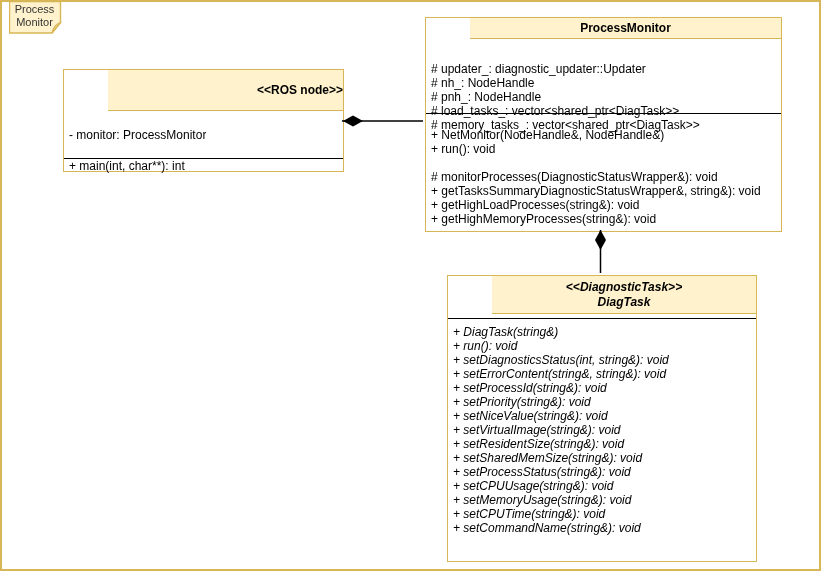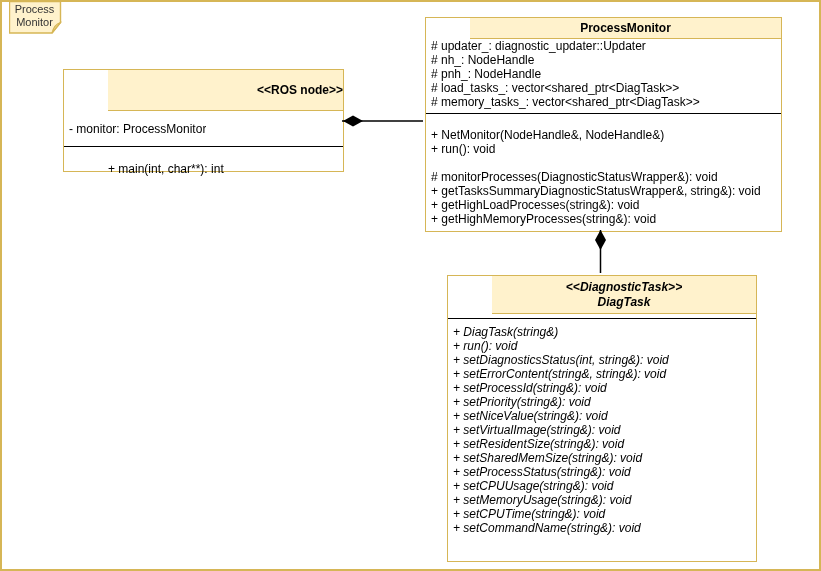--- a/index.html
+++ b/index.html
@@ -50,26 +50,26 @@
   }
   .uml-line {
     height: 14px; line-height: 14px;
     padding-left: 5px;
     white-space: nowrap;
     overflow: hidden;
   }
 
   #box-node  { left: 61px;  top: 67px;  width: 281px; height: 103px; }
   #box-node .uml-header { height: 41px; align-items: flex-end; }
-  #box-node .uml-attrs  { height: 36px; display: flex; align-items: center; }
-  #box-node .uml-methods{ height: 29px; display: flex; align-items: flex-end; margin-left: 39px; }
+  #box-node .uml-attrs  { height: 48px; display: flex; align-items: center; }
+  #box-node .uml-methods{ height: 29px; display: flex; align-items: flex-start; }
 
   #box-monitor { left: 423px; top: 15px; width: 357px; height: 215px; }
   #box-monitor .uml-header { height: 21px; }
-  #box-monitor .uml-attrs  { height: 75px; padding-top: 0; }
+  #box-monitor .uml-attrs  { height: 75px; padding-top: 23px; }
   #box-monitor .uml-methods{ height: 118px; padding-top: 14px; }
 
   #box-diagtask { left: 445px; top: 273px; width: 310px; height: 287px; font-style: italic; }
   #box-diagtask .uml-header { height: 38px; }
   #box-diagtask .uml-attrs  { height: 5px; }
   #box-diagtask .uml-methods{ height: 243px; padding-top: 6px; }
 
   .spacer-line { height: 14px; }
 
   

